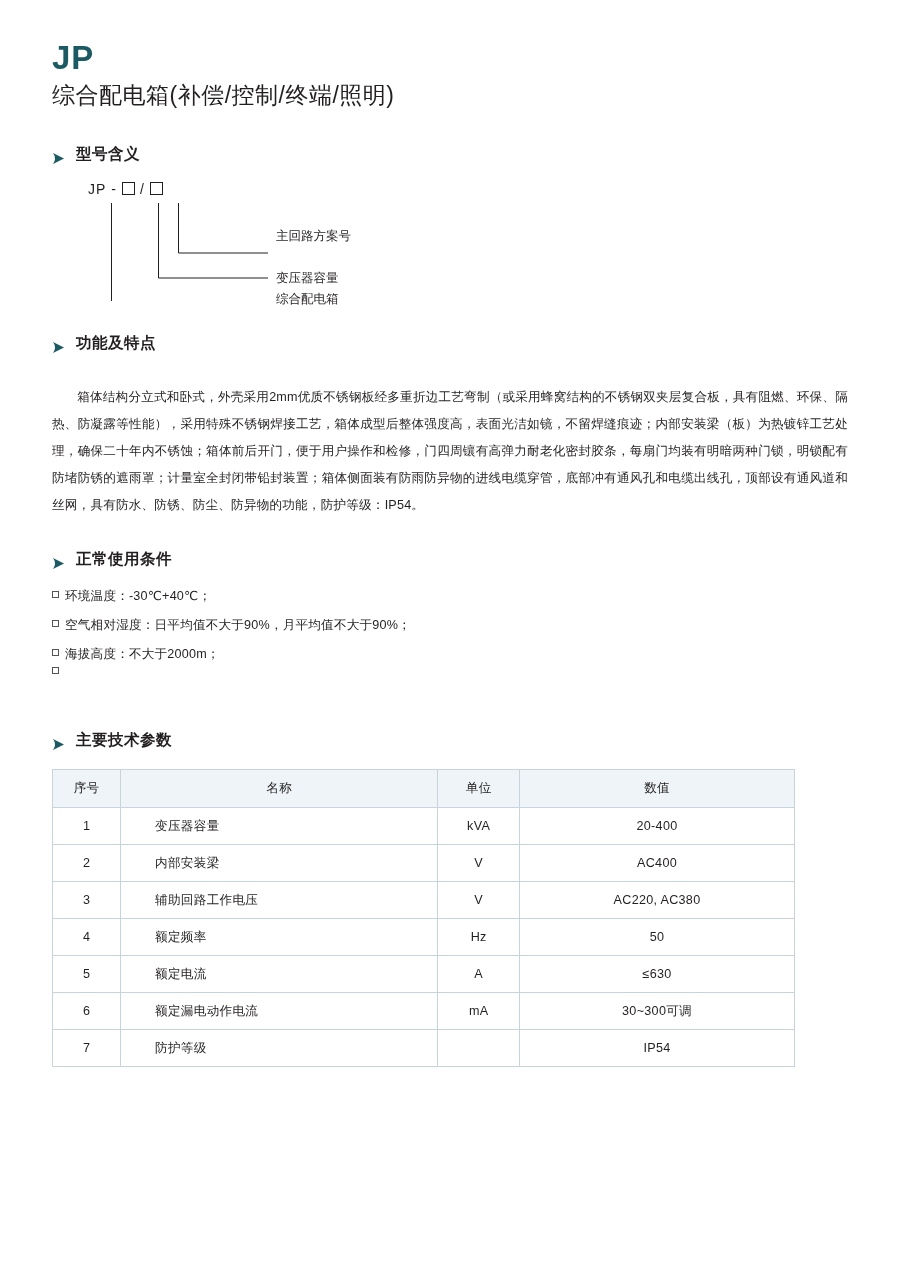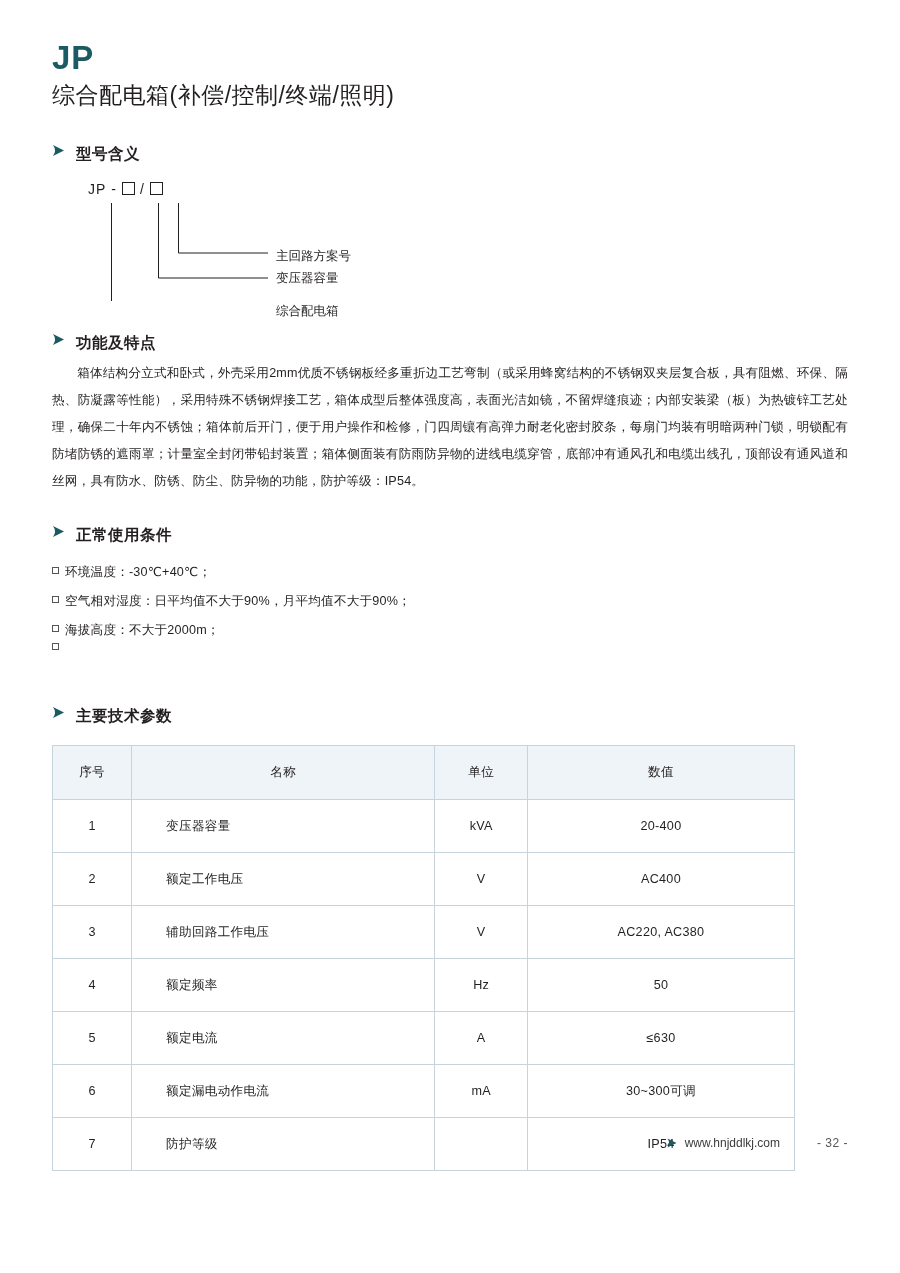--- a/index.html
+++ b/index.html
@@ -41,21 +41,21 @@
     letter-spacing: 0.5px;
     line-height: 1.2;
   }
 
   
   .section {
     margin-top: 34px;
   }
   .section-head {
     display: flex;
-    align-items: flex-start;
+    align-items: flex-end;
     gap: 10px;
   }
   .arrow-icon {
     display: inline-block;
     width: 14px;
     height: 13px;
     position: relative;
     flex: none;
   }
   .arrow-icon svg { display:block; }
@@ -93,21 +93,21 @@
   .md-label {
     position: absolute;
     font-size: 12.5px;
     color: #231f20;
     white-space: nowrap;
   }
   .md-lines { position: absolute; left: 0; top: 0; }
 
   
   .body-text {
-    margin-top: 6px;
+    margin-top: 30px;
     font-size: 12.6px;
     line-height: 2.15;
     color: #231f20;
     text-align: justify;
     text-indent: 2em;
     letter-spacing: 0.2px;
   }
 
   
   .cond-list {
@@ -137,21 +137,21 @@
   
   table.spec {
     margin-top: 18px;
     border-collapse: collapse;
     width: 743px;
     font-size: 12.6px;
     color: #231f20;
   }
   table.spec th, table.spec td {
     border: 1px solid #c8d4dc;
-    padding: 12px;
+    padding: 4px;
     height: 28px;
     text-align: center;
     font-weight: normal;
     letter-spacing: 0.3px;
   }
   table.spec thead th {
     background: #eef4f7;
     height: 29px;
   }
   table.spec td.name {
@@ -221,23 +221,23 @@
 
       <svg class="md-lines" width="320" height="120">
 
         <path d="M110.5 22 L110.5 72 L200 72" stroke="#231f20" stroke-width="1" fill="none"></path>
 
         <path d="M90.5 22 L90.5 97 L200 97" stroke="#231f20" stroke-width="1" fill="none"></path>
 
         <path d="M43.5 22 L43.5 122 L200 122" stroke="#231f20" stroke-width="1" fill="none"></path>
       </svg>
 
-      <span class="md-label" style="left:208px; top:67px;">主回路方案号</span>
+      <span class="md-label" style="left:208px; top:47px;">主回路方案号</span>
       <span class="md-label" style="left:208px; top:89px;">变压器容量</span>
-      <span class="md-label" style="left:208px; top:122px;">综合配电箱</span>
+      <span class="md-label" style="left:208px; top:110px;">综合配电箱</span>
     </div>
   </div>
 
   <div class="section" style="margin-top:32px;">
     <div class="section-head">
       <span class="arrow-icon">
         <svg width="14" height="13" viewBox="0 0 14 13">
             <path d="M1 1 L12 6.5 L1 12 Q5 6.5 1 1 Z" fill="#1b5a63"></path>
           </svg>
       </span>
@@ -295,21 +295,21 @@
       </thead>
       <tbody>
         <tr>
           <td>1</td>
           <td class="name">变压器容量</td>
           <td>kVA</td>
           <td>20-400</td>
         </tr>
         <tr>
           <td>2</td>
-          <td class="name">额定工作电压</td>
+          <td class="name">内部安装梁</td>
           <td>V</td>
           <td>AC400</td>
         </tr>
         <tr>
           <td>3</td>
           <td class="name">辅助回路工作电压</td>
           <td>V</td>
           <td>AC220, AC380</td>
         </tr>
         <tr>
@@ -333,25 +333,14 @@
         <tr>
           <td>7</td>
           <td class="name">防护等级</td>
           <td></td>
           <td>IP54</td>
         </tr>
       </tbody>
     </table>
   </div>
 
-  <div class="doc-footer">
-    <div class="footer-site">
-      <span class="footer-arrow">
-        <svg width="11" height="10" viewBox="0 0 11 10">
-            <path d="M0.5 0.5 L9.5 5 L0.5 9.5 Q3.5 5 0.5 0.5 Z" fill="#1b5a63"></path>
-          </svg>
-      </span>
-      <span>www.hnjddlkj.com</span>
-    </div>
-    <div class="page-num">- 32 -</div>
-  </div>
 
 </div>
 
 </body></html>

